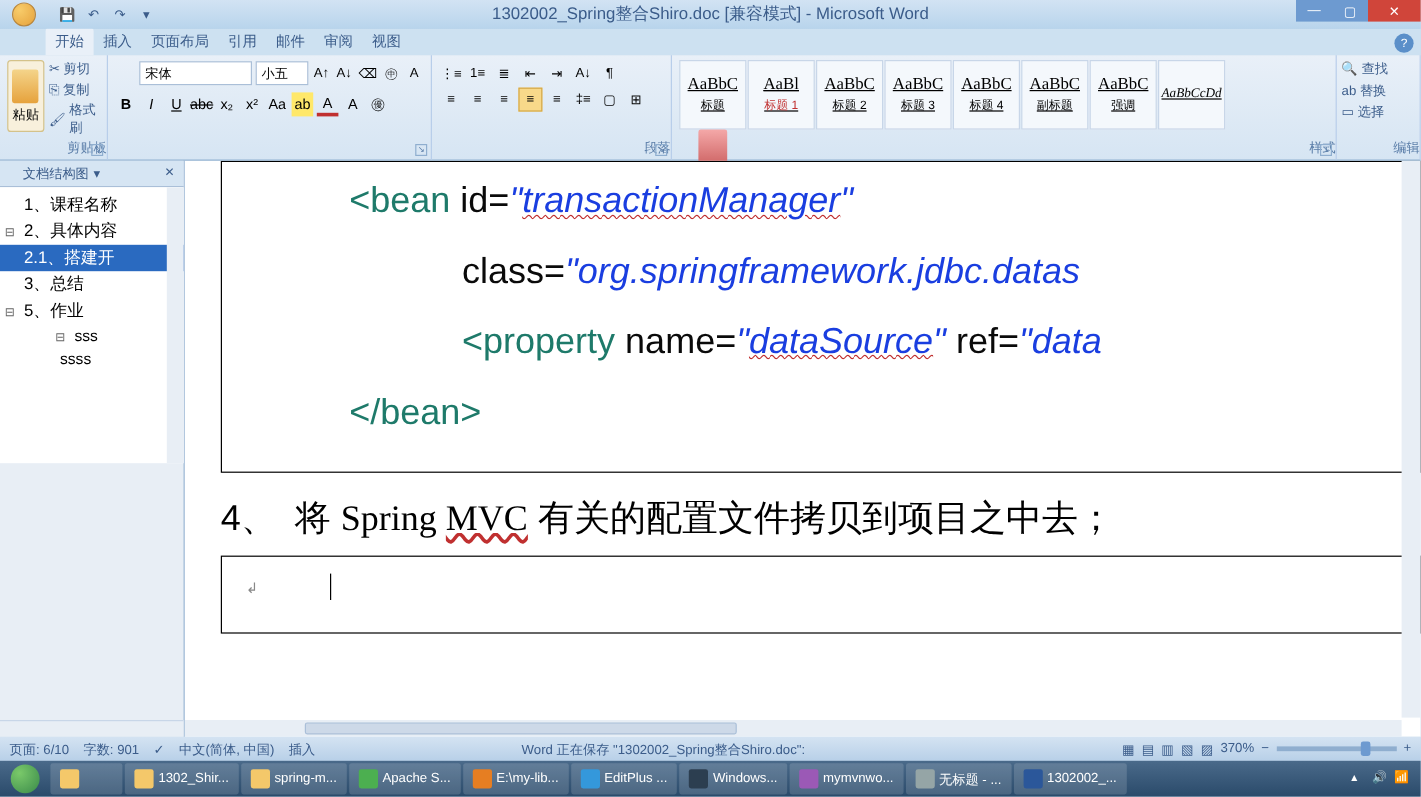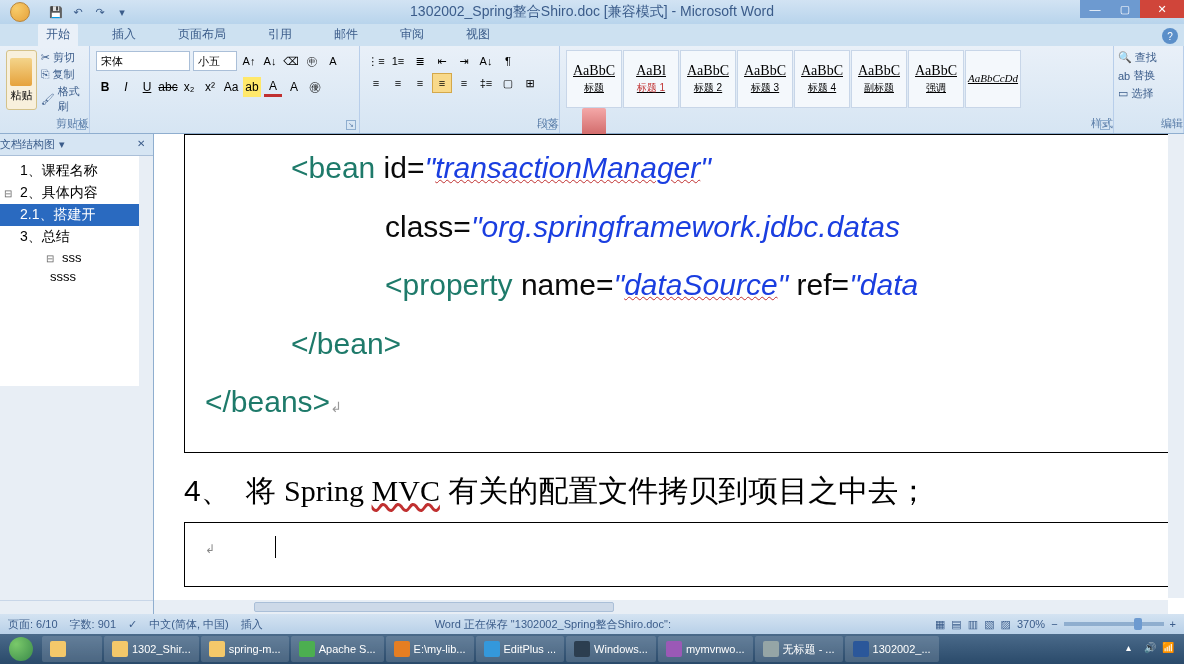--- a/index.html
+++ b/index.html
@@ -10,41 +10,41 @@
 .office-btn { width: 38px; height: 24px; margin-left: 2px; }
 .office-circle { width: 20px; height: 20px; border-radius: 50%; background: radial-gradient(circle at 30% 30%, #f8cc6a, #e6a23c); border: 1px solid #b8863c; margin: 2px 0 0 8px; }
 .qat { display: flex; gap: 6px; margin-left: 8px; align-items: center; }
 .qat-btn { width: 16px; height: 16px; display: flex; align-items: center; justify-content: center; font-size: 11px; color: #3b5c8a; }
 .title-text { position: absolute; left: 50%; transform: translateX(-50%); font-size: 14px; color: #3b5c8a; }
 .win-controls { position: absolute; right: 0; top: 0; display: flex; }
 .win-btn { width: 30px; height: 18px; display: flex; align-items: center; justify-content: center; font-size: 11px; color: #fff; }
 .win-min { background: #6d9ad0; } .win-max { background: #6d9ad0; } .win-close { background: #d0453a; width: 44px; }
 
 
-.ribbon-tabs { height: 22px; background: #cde1f1; display: flex; align-items: flex-end; padding-left: 38px; gap: 26px; font-size: 12px; }
+.ribbon-tabs { height: 22px; background: #cde1f1; display: flex; align-items: flex-end; padding-left: 38px; gap: 0; font-size: 12px; }
 .ribbon-tab { padding: 3px 8px; color: #3b5c8a; cursor: pointer; }
 .ribbon-tab.active { background: #e9f0f8; border-radius: 3px 3px 0 0; }
 .help-icon { position: absolute; right: 6px; top: 28px; width: 16px; height: 16px; border-radius: 50%; background: #5b8fc9; color: #fff; font-size: 10px; display: flex; align-items: center; justify-content: center; }
 
 
 .ribbon { height: 88px; background: linear-gradient(#e9f0f8, #d6e5f3); display: flex; border-bottom: 1px solid #8faecf; }
 .ribbon-group { border-right: 1px solid #b8ceea; padding: 4px 6px 2px 6px; display: flex; flex-direction: column; position: relative; }
 .group-label { position: absolute; bottom: 2px; left: 0; right: 0; text-align: right; font-size: 11px; color: #5a7da8; }
 .group-launcher { position: absolute; bottom: 3px; right: 3px; width: 10px; height: 10px; border: 1px solid #8faecf; font-size: 7px; color: #5a7da8; display: flex; align-items: center; justify-content: center; }
 
 .clipboard-group { width: 90px; }
 .clip-left { display: flex; gap: 4px; }
 .paste-btn { width: 36px; height: 60px; background: #f8f0dc; border: 1px solid #d4c28a; border-radius: 3px; display: flex; flex-direction: column; align-items: center; justify-content: center; font-size: 11px; }
 .paste-icon { width: 22px; height: 28px; background: linear-gradient(#f4d48a, #e6a23c); border-radius: 2px; margin-bottom: 2px; }
 .clip-right { display: flex; flex-direction: column; gap: 2px; font-size: 11px; color: #3b5c8a; }
 .clip-item { display: flex; align-items: center; gap: 3px; }
 
 .font-group { width: 270px; }
 .font-top { display: flex; gap: 3px; align-items: center; height: 22px; }
-.font-name { width: 94px; height: 20px; border: 1px solid #aabfd8; background: #fff; font-size: 11px; padding: 2px 4px; }
+.font-name { width: 94px; height: 20px; border: 1px solid #aabfd8; background: #fff; font-size: 11px; padding: 2px 4px; margin-left: 20px; }
 .font-size { width: 44px; height: 20px; border: 1px solid #aabfd8; background: #fff; font-size: 11px; padding: 2px 4px; }
 .font-btn { width: 18px; height: 20px; border: 1px solid transparent; font-size: 11px; display: flex; align-items: center; justify-content: center; }
 .font-bottom { display: flex; gap: 3px; align-items: center; height: 22px; margin-top: 4px; }
 .fb { width: 18px; height: 20px; display: flex; align-items: center; justify-content: center; font-size: 12px; }
 
 .para-group { width: 200px; }
 .para-top, .para-bottom { display: flex; gap: 2px; height: 22px; align-items: center; }
 .pb { width: 20px; height: 20px; display: flex; align-items: center; justify-content: center; font-size: 11px; }
 .pb.active { background: #f8d98a; border: 1px solid #d4a84a; }
 
@@ -53,21 +53,21 @@
 .style-item { width: 56px; height: 58px; border: 1px solid #c8d6e8; background: #f4f8fc; display: flex; flex-direction: column; align-items: center; justify-content: center; font-size: 10px; text-decoration: underline; }
 .style-sample { font-size: 14px; font-family: "Times New Roman"; margin-bottom: 2px; }
 .style-change { width: 44px; margin-left: 6px; display: flex; flex-direction: column; align-items: center; font-size: 10px; }
 .sc-icon { width: 24px; height: 28px; background: linear-gradient(#f4a8a8, #d06868); border-radius: 2px; }
 
 .edit-group { width: 70px; padding: 4px; }
 .edit-item { font-size: 11px; color: #3b5c8a; display: flex; align-items: center; gap: 3px; margin-bottom: 3px; }
 
 
 .nav-pane { position: absolute; left: 0; top: 134px; width: 154px; bottom: 50px; background: #e8eef5; border-right: 1px solid #8faecf; }
-.nav-header { height: 22px; background: #d6e5f3; border-bottom: 1px solid #aabfd8; display: flex; align-items: center; padding: 0 0; font-size: 11px; color: #3b5c8a; position: relative; }
+.nav-header { height: 22px; background: #d6e5f3; border-bottom: 1px solid #aabfd8; display: flex; align-items: center; padding: 0 19px; font-size: 11px; color: #3b5c8a; position: relative; }
 .nav-close { position: absolute; right: 4px; top: 4px; width: 12px; height: 12px; font-size: 10px; }
 .nav-body { padding: 4px 0; font-size: 14px; background: #fff; height: 230px; overflow: hidden; position: relative; }
 .nav-item { padding: 2px 4px 2px 20px; cursor: pointer; white-space: nowrap; }
 .nav-item.selected { background: #2a6ac0; color: #fff; }
 .nav-item.indent1 { }
 .nav-item.indent2 { padding-left: 62px; font-size: 13px; }
 .nav-item.indent3 { padding-left: 50px; font-size: 13px; }
 .nav-toggle { display: inline-block; width: 12px; margin-left: -16px; margin-right: 4px; font-size: 10px; color: #666; }
 .nav-scroll { position: absolute; right: 0; top: 0; bottom: 0; width: 14px; background: #e8eef5; }
 
@@ -285,41 +285,41 @@
   <div class="nav-header">
     <span>文档结构图</span>
     <span style="margin-left:4px">▾</span>
     <span class="nav-close">✕</span>
   </div>
   <div class="nav-body">
     <div class="nav-item">1、课程名称</div>
     <div class="nav-item"><span class="nav-toggle">⊟</span><span>2、具体内容</span></div>
     <div class="nav-item indent1 selected">2.1、搭建开</div>
     <div class="nav-item">3、总结</div>
+    <div class="nav-item"><span class="nav-toggle">⊟</span><span>5、作业</span></div>
     <div class="nav-item indent2"><span class="nav-toggle">⊟</span><span>sss</span></div>
     <div class="nav-item indent3">ssss</div>
     <div class="nav-scroll"></div>
   </div>
   <div class="nav-hscroll"></div>
 </div>
 
 <div class="doc-area">
   <div class="doc-content">
     <div class="code-box">
       <div style="padding-left:86px">
         <span class="kw">&lt;bean</span><span class="attr"> id=</span><span class="str">"</span><span class="str str-u">transactionManager</span><span class="str">"</span>
       </div>
       <div style="padding-left:180px">
         <span class="attr">class=</span><span class="str">"org.springframework.jdbc.datas</span>
       </div>
       <div style="padding-left:180px">
         <span class="kw">&lt;property</span><span class="attr"> name=</span><span class="str">"</span><span class="str str-u">dataSource</span><span class="str">"</span><span class="attr">  ref=</span><span class="str">"data</span>
       </div>
       <div style="padding-left:86px"><span class="kw">&lt;/bean&gt;</span></div>
-      <div><span class="kw">&lt;/beans&gt;</span><span style="font-size:14px;color:#999">↲</span></div>
     </div>
     <div class="heading4">
       <span>4、</span>&nbsp;&nbsp;<span>将 </span><span class="en">Spring </span><span class="en wavy">MVC</span><span> 有关的配置文件拷贝到项目之中去；</span>
     </div>
     <div class="code-box small">
       <span style="font-size:12px;color:#888">↲</span>&nbsp;&nbsp;&nbsp;&nbsp;&nbsp;<span class="cursor"></span>
     </div>
   </div>
   <div class="doc-vscroll"></div>
   <div class="doc-hscroll">

